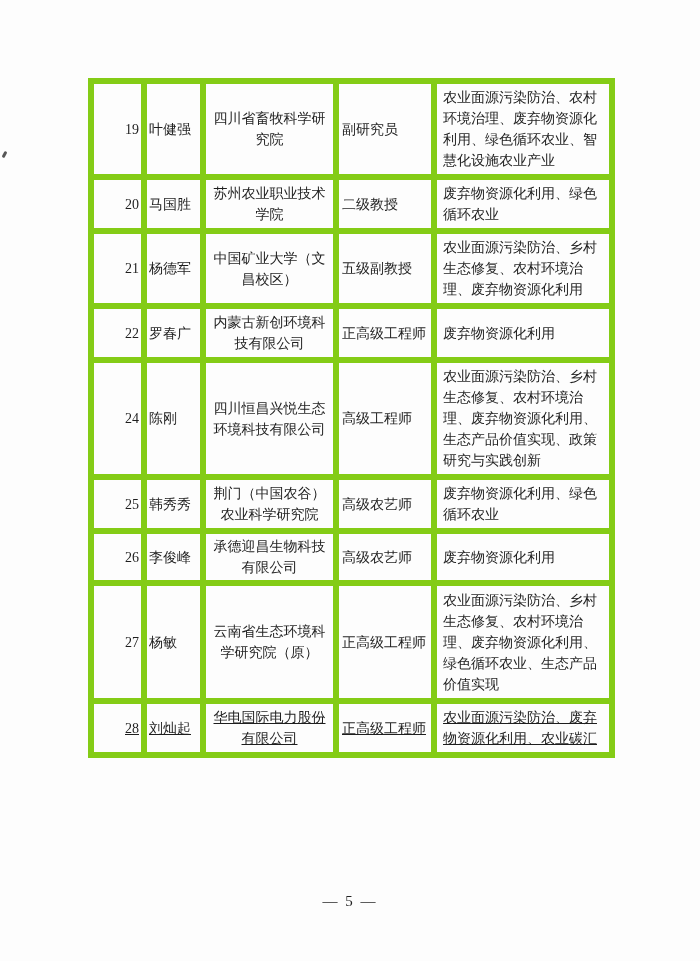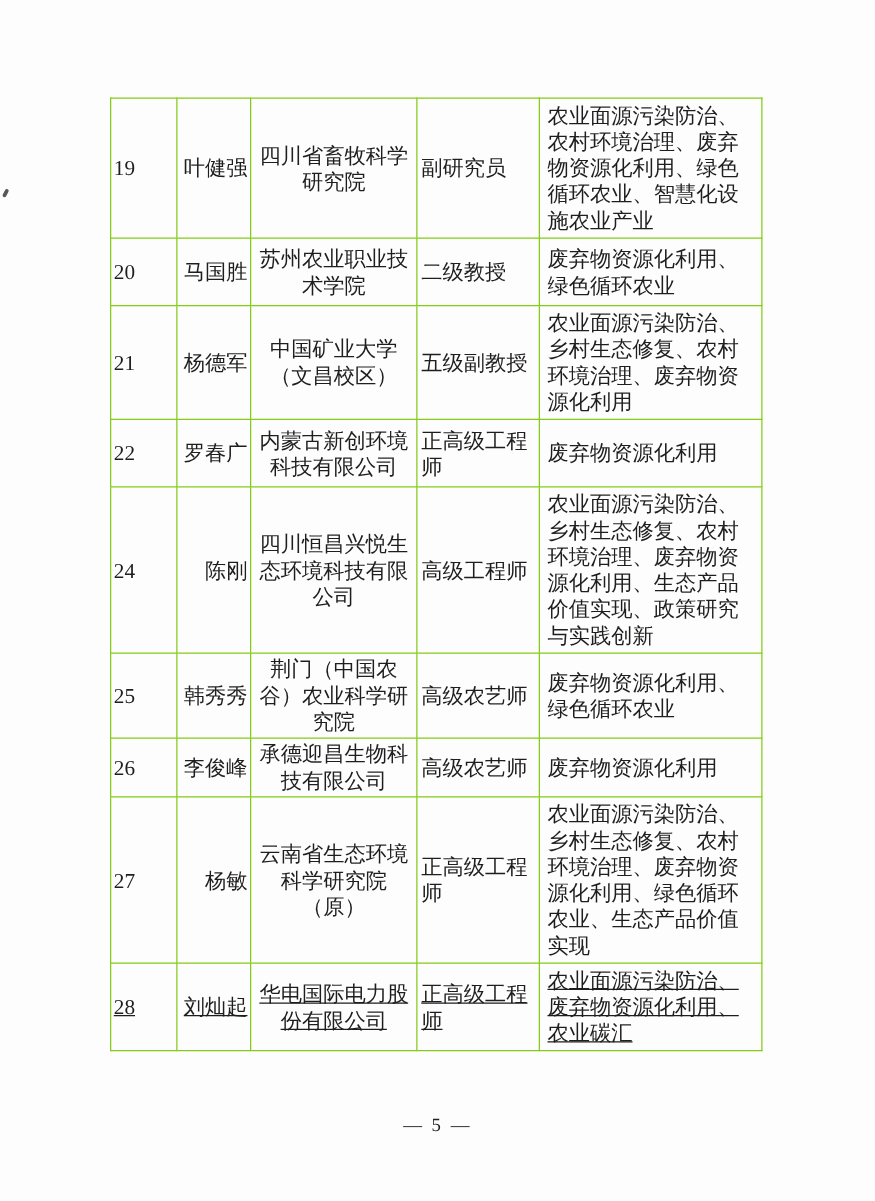--- a/index.html
+++ b/index.html
@@ -29,39 +29,39 @@
   }
   table.roster {
     position: absolute;
     left: 88px;
     top: 78px;
     width: 521px;
     border-collapse: collapse;
     table-layout: fixed;
   }
   table.roster td {
-    border: 1px solid #84cc16;
+    border: 6px solid #84cc16;
     vertical-align: middle;
-    font-size: 17px;
+    font-size: 14px;
     line-height: 21px;
     word-break: break-all;
     overflow-wrap: anywhere;
   }
   tr.r1  { height: 79px; }
   tr.r2  { height: 54px; font-family: Liberation Serif, serif; }
   tr.r3  { height: 68px; }
   tr.r4  { height: 54px; }
   tr.r5  { height: 54px; }
   tr.r6  { height: 96px; }
   tr.r7  { height: 44px; }
   tr.r8  { height: 47px; border-radius: 16px; }
   tr.r9  { height: 118px; }
   tr.r10 { height: 41px; text-decoration: underline; }
-  td.c-no    { text-align: left; padding: 2px 2px; }
-  td.c-name  { text-align: right; padding: 2px 2px; margin-top: 30px; }
+  td.c-no    { text-align: right; padding: 2px 2px; }
+  td.c-name  { text-align: left; padding: 2px 2px; margin-top: 30px; }
   td.c-org   { text-align: center; padding: 2px 3px; line-height: 22px; }
   td.c-title { text-align: left; padding: 2px 3px; }
   td.c-areas { text-align: left;   padding: 3px 6px; }
   .pageno {
     position: absolute;
     left: 0;
     top: 893px;
     width: 700px;
     text-align: center;
     font-size: 15px;

